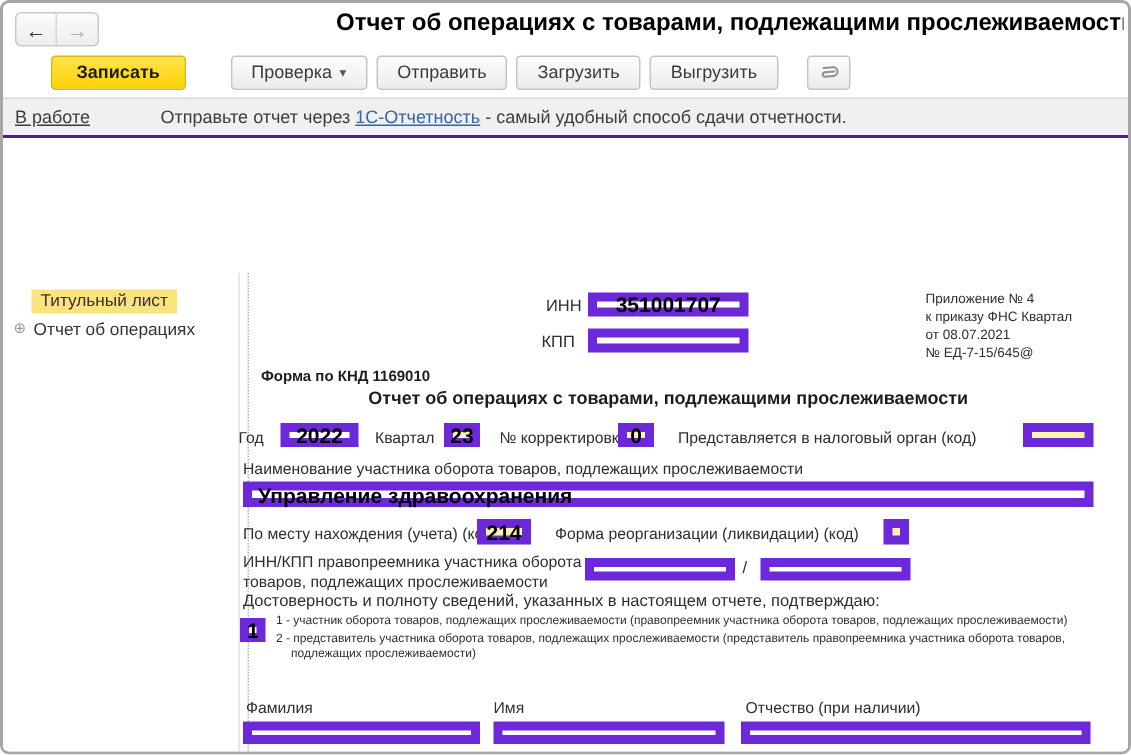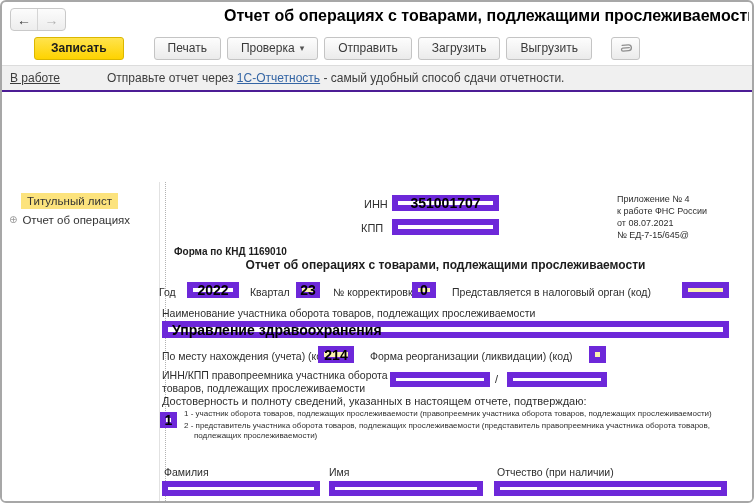--- a/index.html
+++ b/index.html
@@ -91,21 +91,20 @@
       <span>←</span>
     </div>
     <div class="navbtn fwd">
       <span>→</span>
     </div>
   </div>
   <div class="win-title">Отчет об операциях с товарами, подлежащими прослеживаемости за 3 квартал .</div>
 
   <div class="toolbar">
     <div class="btn btn-save">Записать</div>
-    <div class="btn">Печать</div>
     <div class="btn">
       <span>Проверка</span>
       <span class="caret">▾</span>
     </div>
     <div class="btn">Отправить</div>
     <div class="btn">Загрузить</div>
     <div class="btn">Выгрузить</div>
     <div class="btn btn-icon">
       <svg width="14" height="14" viewBox="0 0 16 16" style="transform:rotate(40deg)">
         <path d="M11.5 4.5 L6.2 9.8 a1.7 1.7 0 0 0 2.4 2.4 L13.2 7.6 a3.3 3.3 0 0 0 -4.7 -4.7 L3.6 7.8" fill="none" stroke="#8f8f8f" stroke-width="1.5" stroke-linecap="round"></path>
@@ -128,21 +127,21 @@
       <span>Отчет об операциях</span>
     </div>
 
     <div class="lbl" style="left:362px; top:106px; font-size:11px;text-align:center;">ИНН</div>
     <div class="fld" style="left:390px; top:103px; width:107px; height:16px;">351001707</div>
     <div class="lbl" style="left:359px; top:130px; font-size:11px;">КПП</div>
     <div class="fld" style="left:390px; top:127px; width:107px; height:16px;"></div>
 
     <div class="appendix">
       <div>Приложение № 4</div>
-      <div>к работе ФНС России</div>
+      <div>к приказу ФНС Квартал</div>
       <div>от 08.07.2021</div>
       <div>№ ЕД-7-15/645@</div>
     </div>
 
     <div class="knd">Форма по КНД 1169010</div>
     <div class="form-title">Отчет об операциях с товарами, подлежащими прослеживаемости</div>
 
     <div class="lbl" style="left:157px; top:194px;">Год</div>
     <div class="fld" style="left:185px; top:190px; width:52px; height:16px;">2022</div>
     <div class="lbl" style="left:248px; top:194px;">Квартал</div>

